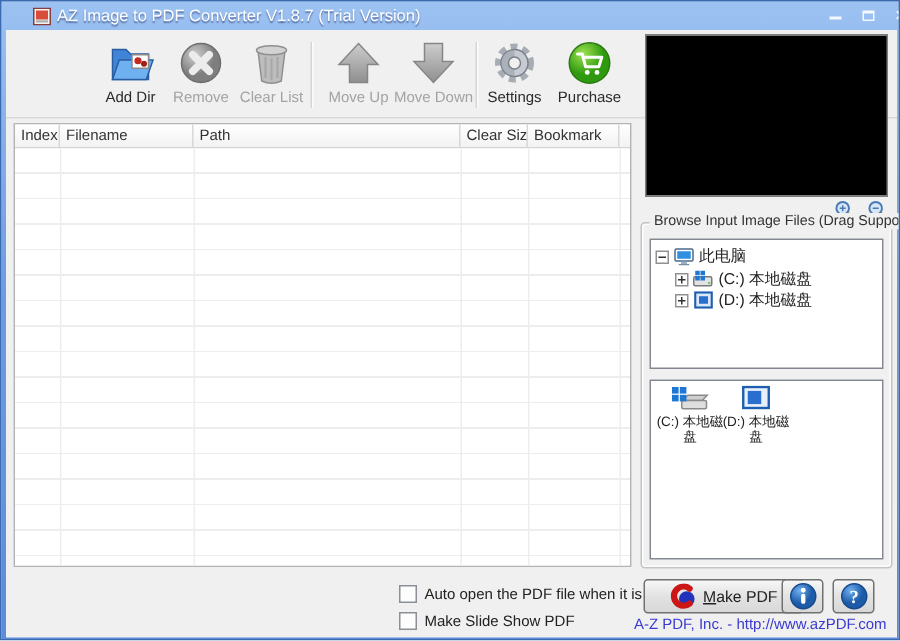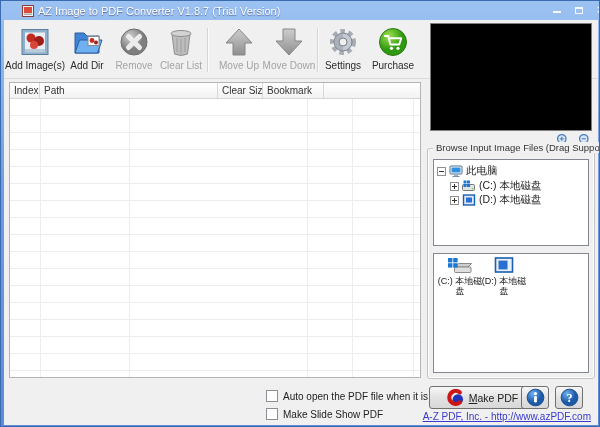--- a/index.html
+++ b/index.html
@@ -72,21 +72,21 @@
 
   
   .btn { position:absolute; top:366px; height:23px; border:1px solid #707070; border-radius:3px;
     background:linear-gradient(#f7f7f7,#e3e3e3 48%,#d8d8d8); display:flex; align-items:center; justify-content:center; cursor:default; }
   .makepdf { left:425px; width:107px; gap:5px; font-size:10.5px; }
   .makepdf .accel { text-decoration:underline; }
   .sq-btn { width:28px; }
   .info-btn { left:517px; }
   .help-btn { left:551px; }
 
-  .footer { position:absolute; right:7px; top:391px; font-size:10px; color:#3a3ad0; white-space:nowrap;text-decoration:underline; }
+  .footer { position:absolute; right:7px; top:391px; font-size:10px; color:#3a3ad0; white-space:nowrap; }
 </style>
 </head>
 <body>
 
 <div class="window">
 
   <div class="titlebar">
     <svg class="app-icon" viewBox="0 0 12 12">
       <rect x="0.5" y="0.5" width="11" height="11" fill="#f3f3f3" stroke="#8a3b3b"></rect>
       <rect x="2" y="2" width="8" height="6" fill="#d94b3a"></rect>
@@ -103,31 +103,20 @@
       <div class="win-btn">
           <span class="glyph-close">×</span>
         </div>
     </div>
   </div>
 
   <div class="client">
 
     <div class="toolbar">
 
-      <div class="tb-btn" style="left:3px">
-        <svg class="ticon" viewBox="0 0 32 32">
-          <rect x="3" y="3.5" width="26" height="25" fill="#8fb0cc" stroke="#5c7f9e"></rect>
-          <rect x="6" y="6.5" width="20" height="17" fill="#e8eef5"></rect>
-          <circle cx="12" cy="12" r="4.5" fill="#c42a20"></circle>
-          <circle cx="20" cy="15" r="5" fill="#9e1f18"></circle>
-          <circle cx="15" cy="19" r="4" fill="#d8473a"></circle>
-          <rect x="6" y="23.5" width="20" height="3" fill="#b9cbdb"></rect>
-        </svg>
-        <span class="tb-label">Add Image(s)</span>
-      </div>
 
       <div class="tb-btn" style="left:55px">
         <svg class="ticon" viewBox="0 0 32 32">
           <path d="M4 7 h9 l3 3 h12 v17 H4 Z" fill="#3f84d6" stroke="#2a5da0"></path>
           <path d="M4 27 l4.5 -13 H31 l-4.5 13 Z" fill="#6fb0f0" stroke="#2a5da0"></path>
           <rect x="17" y="10.5" width="11" height="9" fill="#fff" stroke="#8a8a8a"></rect>
           <circle cx="21" cy="14.5" r="2.4" fill="#c42a20"></circle>
           <circle cx="25" cy="16.5" r="2" fill="#9e1f18"></circle>
         </svg>
         <span class="tb-label">Add Dir</span>
@@ -209,20 +198,21 @@
           <circle cx="14.5" cy="22.3" r="1.6" fill="#fff"></circle>
           <circle cx="21" cy="22.3" r="1.6" fill="#fff"></circle>
         </svg>
         <span class="tb-label">Purchase</span>
       </div>
     </div>
 
     <div class="ftable">
       <div class="fhead">
         <div class="fh-cell" style="width:30px">Index</div>
+        <div class="fh-cell" style="width:89px">Filename</div>
         <div class="fh-cell" style="width:178px">Path</div>
         <div class="fh-cell" style="width:45px">Clear Size</div>
         <div class="fh-cell" style="width:61px">Bookmark</div>
         <div class="fh-cell" style="flex:1;border-right:none"></div>
       </div>
       <div class="fbody">
         <div class="vline" style="left:30px"></div>
         <div class="vline" style="left:119px"></div>
         <div class="vline" style="left:297px"></div>
         <div class="vline" style="left:342px"></div>

